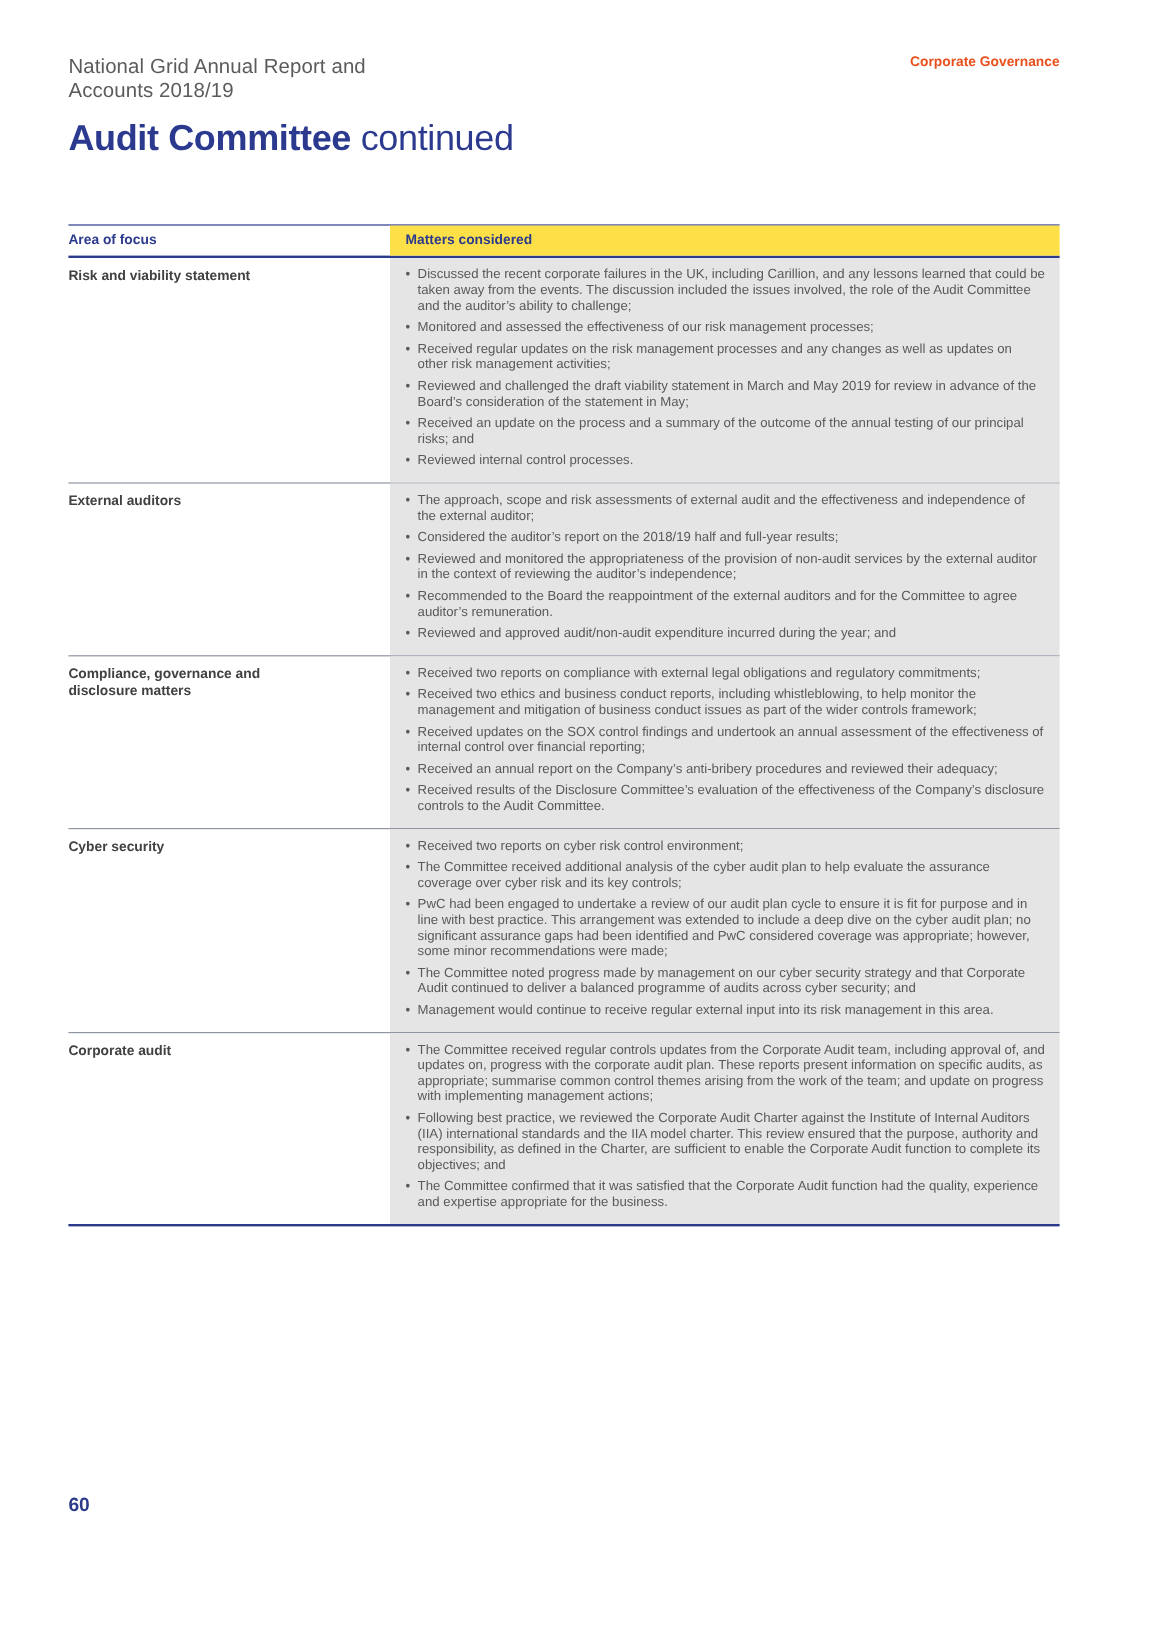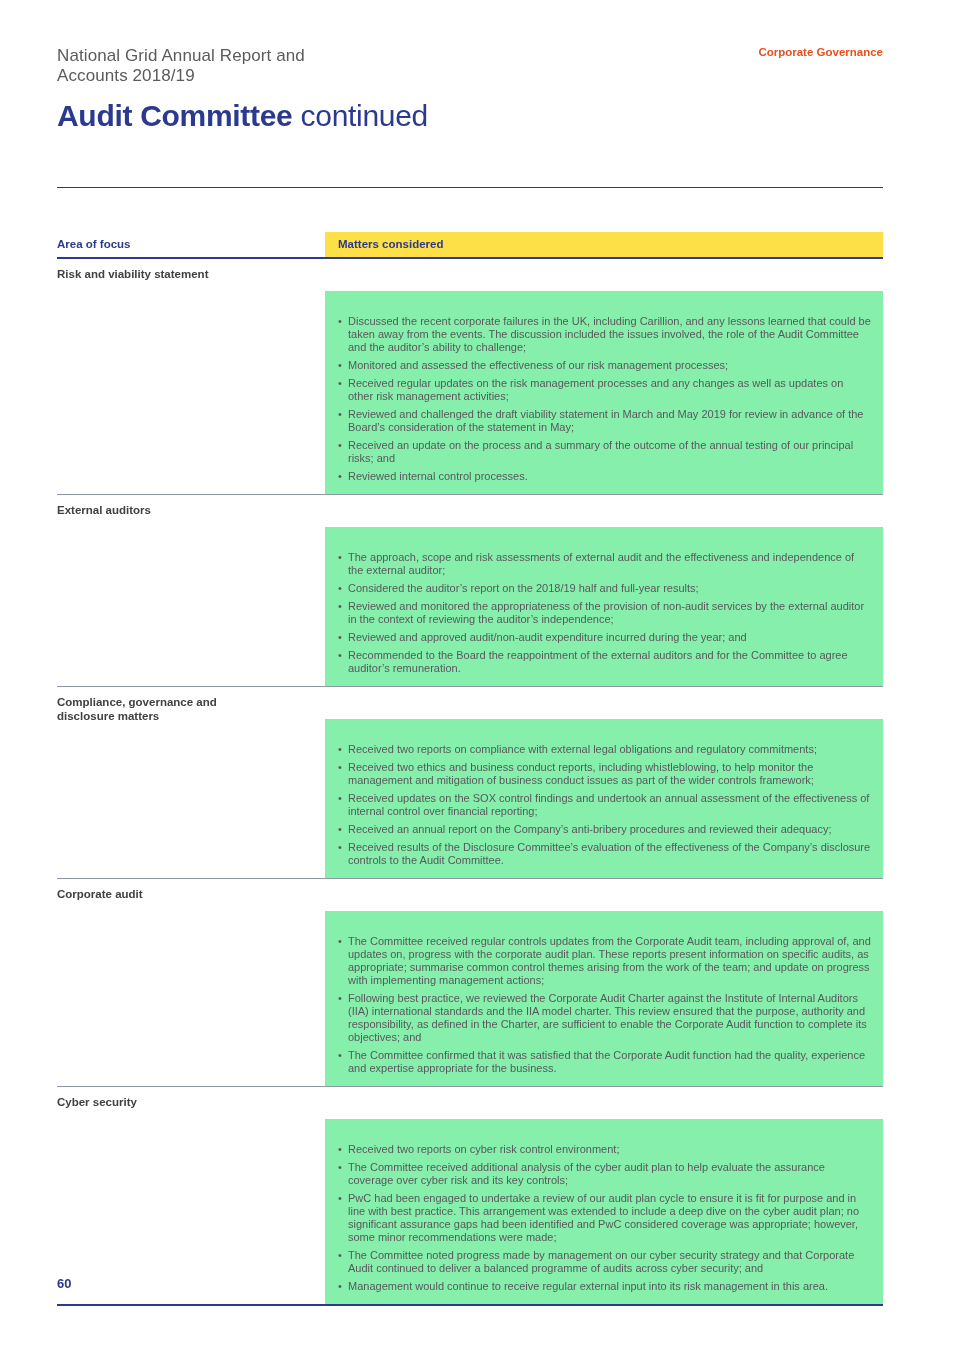--- a/index.html
+++ b/index.html
@@ -23,21 +23,20 @@
   
   .title { margin-top: 13px; font-size: 30px; color: #2b3a8f; letter-spacing: -0.3px; }
   .title .bold { font-weight: bold; }
   .title .light { font-weight: 400; margin-top: 16px; }
 
   
   .gov-table { margin-top: 54px; border-top: 1px solid #2c3a8c; }
   .t-header {
     display: grid; grid-template-columns: 268px 1fr;
     border-bottom: 2px solid #2c3a8c;
-    margin-top: 44px;
   }
   .t-header .h-cell {
     font-size: 11.5px; font-weight: bold; color: #2c3a8c;
     padding: 6px 0 7px 0;
   }
   .t-header .h-cell.matters { background: #fde047; padding-left: 13px; }
 
   .t-row {
     display: grid; grid-template-columns: 268px 1fr;
   }
@@ -45,42 +44,41 @@
   .t-body { border-bottom: 2px solid #2c3a8c; }
 
   .area-cell {
     padding: 9px 20px 10px 0;
     font-size: 11.5px; font-weight: bold; color: #414042;
     line-height: 13.5px;
   }
   .area-cell .area-label { display: block; max-width: 205px; }
 
   .matters-cell {
-    background: #86efac;
-    padding: 24px 12px 11px 13px;
-    margin-top: 32px;
+    background: #e5e5e5;
+    padding: 8px 12px 11px 13px;
   }
   ul.bullets { list-style: none; max-width: 533px; }
   ul.bullets li {
     position: relative;
     padding-left: 10px;
     font-size: 11px; line-height: 13px; color: #58595b;
     margin-bottom: 5px;
   }
   ul.bullets li:last-child { margin-bottom: 0; }
   ul.bullets li::before {
     content: "\2022";
     position: absolute; left: 0; top: 0;
     color: #58595b;
   }
 
   
   .page-number {
-    position: absolute; left: 57px; top: 1276px;
-    font-size: 13px; font-weight: bold; color: #2c3a8c;
+    position: absolute; left: 57px; top: 1246px;
+    font-size: 16px; font-weight: bold; color: #2c3a8c;
   }
 </style>
 </head>
 <body>
 
 <div class="page">
 
   <div class="meta-row">
     <span class="meta-left">National Grid Annual Report and Accounts 2018/19</span>
     <span class="meta-right">Corporate Governance</span>
@@ -112,22 +110,22 @@
 
   <div class="t-row">
     <div class="area-cell">
       <span class="area-label">External auditors</span>
     </div>
     <div class="matters-cell">
       <ul class="bullets">
               <li>The approach, scope and risk assessments of external audit and the effectiveness and independence of the external auditor;</li>
               <li>Considered the auditor’s report on the 2018/19 half and full-year results;</li>
               <li>Reviewed and monitored the appropriateness of the provision of non-audit services by the external auditor in the context of reviewing the auditor’s independence;</li>
+              <li>Recommended to the Board the reappointment of the external auditors and for the Committee to agree auditor’s remuneration.</li>
               <li>Reviewed and approved audit/non-audit expenditure incurred during the year; and</li>
-              <li>Recommended to the Board the reappointment of the external auditors and for the Committee to agree auditor’s remuneration.</li>
             </ul>
     </div>
   </div>
 
   <div class="t-row">
     <div class="area-cell">
       <span class="area-label">Compliance, governance and disclosure matters</span>
     </div>
     <div class="matters-cell">
       <ul class="bullets">
@@ -135,43 +133,43 @@
               <li>Received two ethics and business conduct reports, including whistleblowing, to help monitor the management and mitigation of business conduct issues as part of the wider controls framework;</li>
               <li>Received updates on the SOX control findings and undertook an annual assessment of the effectiveness of internal control over financial reporting;</li>
               <li>Received an annual report on the Company’s anti-bribery procedures and reviewed their adequacy;</li>
               <li>Received results of the Disclosure Committee’s evaluation of the effectiveness of the Company’s disclosure controls to the Audit Committee.</li>
             </ul>
     </div>
   </div>
 
   <div class="t-row">
     <div class="area-cell">
-      <span class="area-label">Corporate audit</span>
-    </div>
-    <div class="matters-cell">
-      <ul class="bullets">
-              <li>The Committee received regular controls updates from the Corporate Audit team, including approval of, and updates on, progress with the corporate audit plan. These reports present information on specific audits, as appropriate; summarise common control themes arising from the work of the team; and update on progress with implementing management actions;</li>
-              <li>Following best practice, we reviewed the Corporate Audit Charter against the Institute of Internal Auditors (IIA) international standards and the IIA model charter. This review ensured that the purpose, authority and responsibility, as defined in the Charter, are sufficient to enable the Corporate Audit function to complete its objectives; and</li>
-              <li>The Committee confirmed that it was satisfied that the Corporate Audit function had the quality, experience and expertise appropriate for the business.</li>
-            </ul>
-    </div>
-  </div>
-
-  <div class="t-row">
-    <div class="area-cell">
       <span class="area-label">Cyber security</span>
     </div>
     <div class="matters-cell">
       <ul class="bullets">
               <li>Received two reports on cyber risk control environment;</li>
               <li>The Committee received additional analysis of the cyber audit plan to help evaluate the assurance coverage over cyber risk and its key controls;</li>
               <li>PwC had been engaged to undertake a review of our audit plan cycle to ensure it is fit for purpose and in line with best practice. This arrangement was extended to include a deep dive on the cyber audit plan; no significant assurance gaps had been identified and PwC considered coverage was appropriate; however, some minor recommendations were made;</li>
               <li>The Committee noted progress made by management on our cyber security strategy and that Corporate Audit continued to deliver a balanced programme of audits across cyber security; and</li>
               <li>Management would continue to receive regular external input into its risk management in this area.</li>
             </ul>
     </div>
   </div>
+
+  <div class="t-row">
+    <div class="area-cell">
+      <span class="area-label">Corporate audit</span>
+    </div>
+    <div class="matters-cell">
+      <ul class="bullets">
+              <li>The Committee received regular controls updates from the Corporate Audit team, including approval of, and updates on, progress with the corporate audit plan. These reports present information on specific audits, as appropriate; summarise common control themes arising from the work of the team; and update on progress with implementing management actions;</li>
+              <li>Following best practice, we reviewed the Corporate Audit Charter against the Institute of Internal Auditors (IIA) international standards and the IIA model charter. This review ensured that the purpose, authority and responsibility, as defined in the Charter, are sufficient to enable the Corporate Audit function to complete its objectives; and</li>
+              <li>The Committee confirmed that it was satisfied that the Corporate Audit function had the quality, experience and expertise appropriate for the business.</li>
+            </ul>
+    </div>
+  </div>
 </div>
   </div>
 
 </div>
 
 <div class="page-number">60</div>
 
 </body></html>

